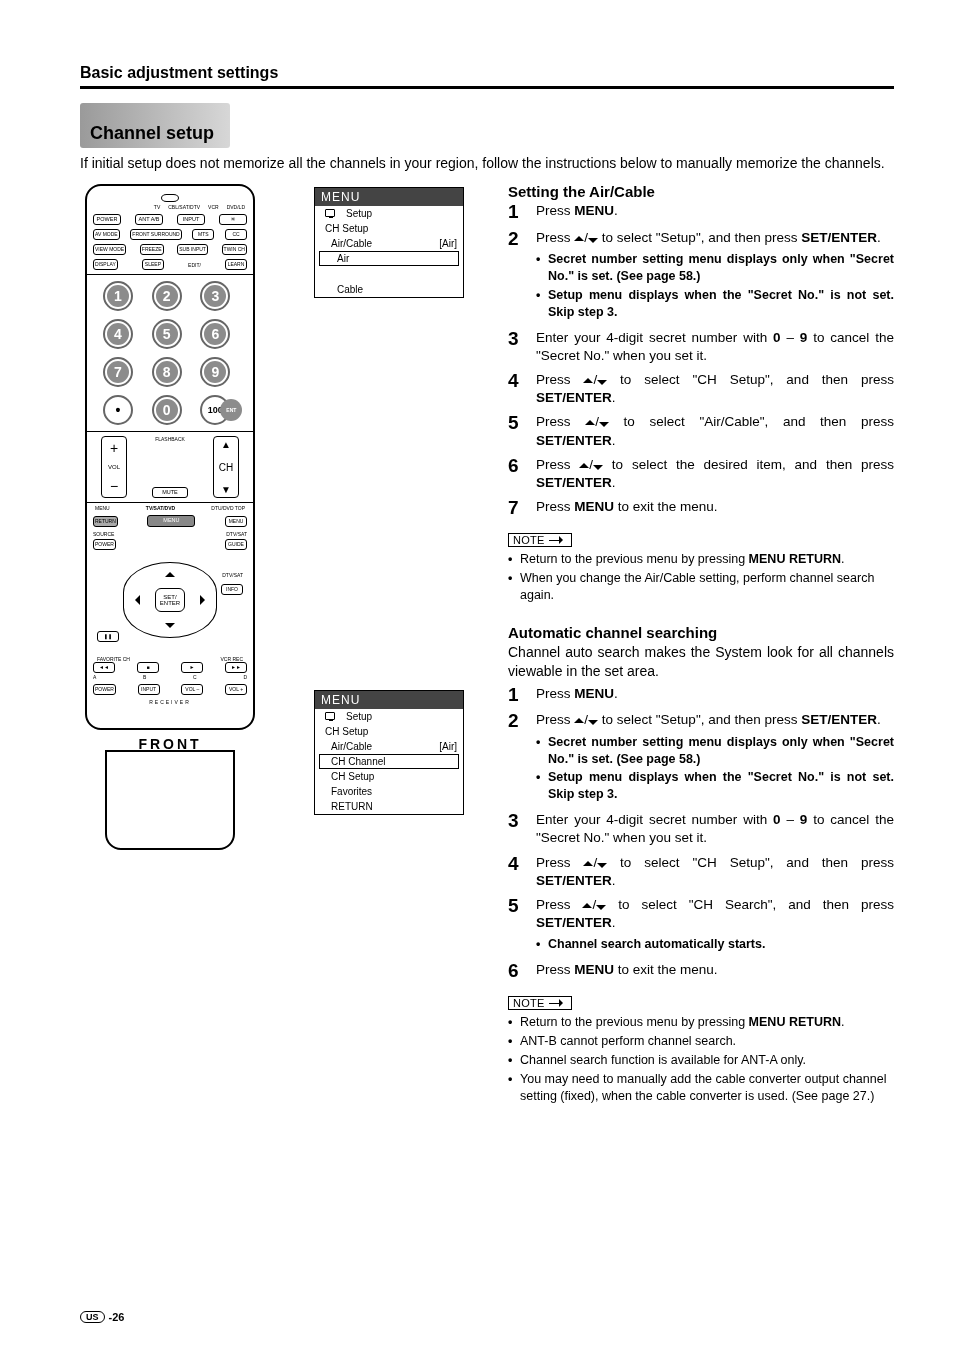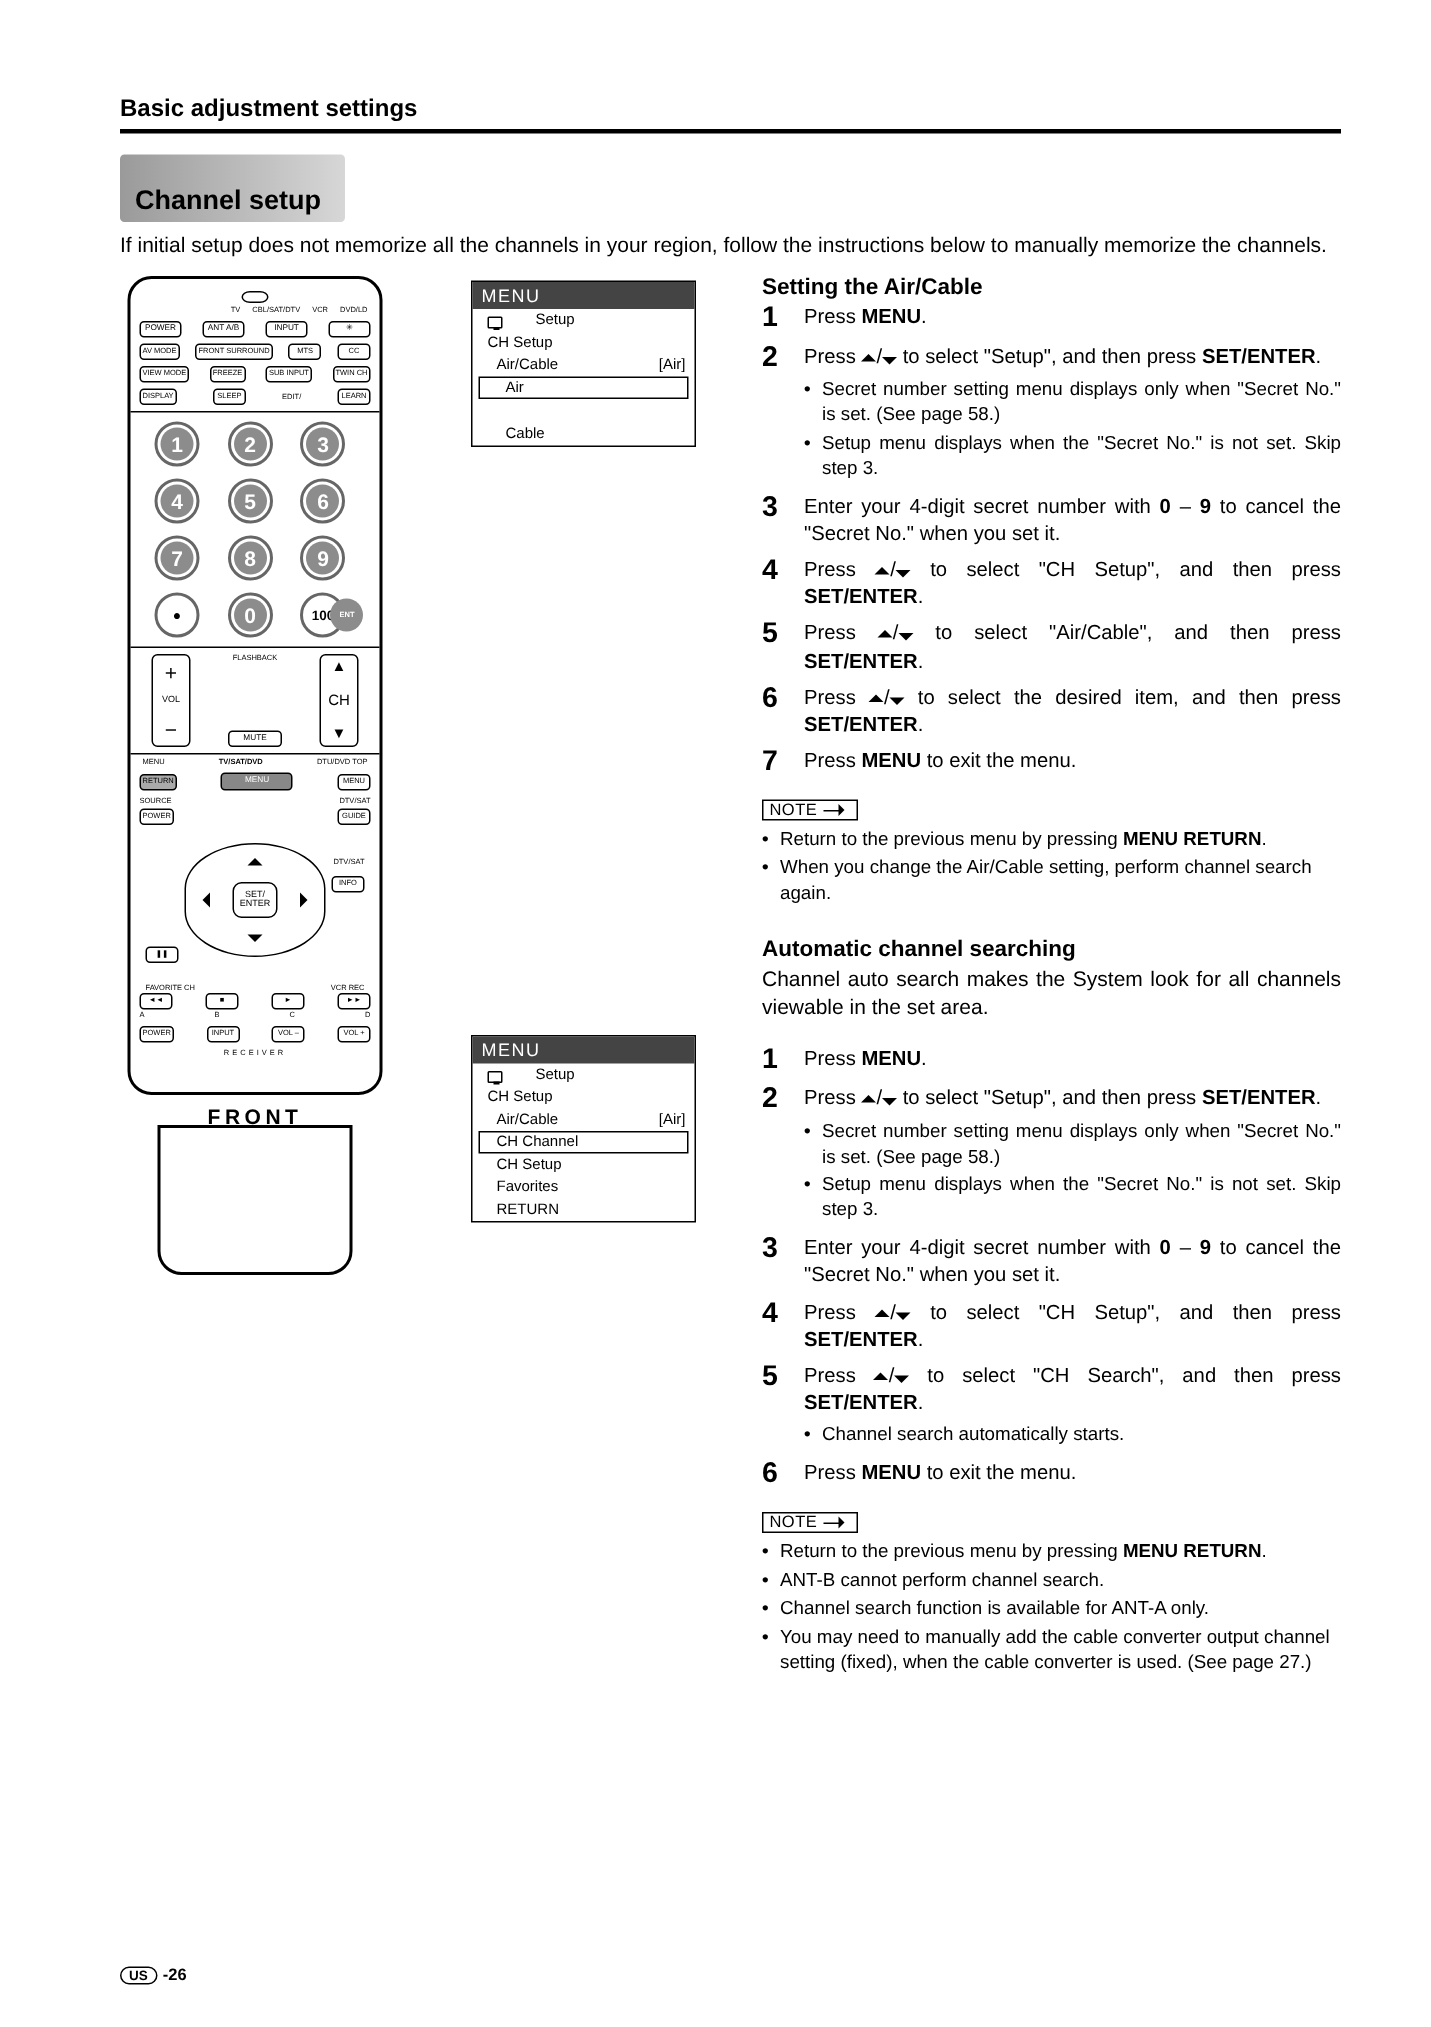--- a/index.html
+++ b/index.html
@@ -38,42 +38,42 @@
   .navpad .up{ top:4px; left:50%; margin-left:-5px; border-bottom-color:#000;}
   .navpad .dn{ bottom:4px; left:50%; margin-left:-5px; border-top-color:#000;}
   .navpad .lf{ left:6px; top:50%; margin-top:-5px; border-right-color:#000;}
   .navpad .rt{ right:6px; top:50%; margin-top:-5px; border-left-color:#000;}
   .brand { font-family:"Arial Black", Arial; letter-spacing:3px; font-weight:900; text-align:center; font-size:14px; margin-top:6px;}
   .remote-bottom { width:130px; height:100px; border:2px solid #000; border-radius:0 0 16px 16px; margin:-2px auto 0 auto; }
 
   
   .menu-panel { width:150px; border:1px solid #000; font-size:10px; margin-top:4px; margin-bottom:48px;}
   .menu-title { background:#444; color:#fff; padding:2px 6px; font-size:12px; letter-spacing:1px; }
-  .menu-row { padding:2px 6px; border-bottom:0; display:flex; align-items:flex-end; gap:20px; position:relative; }
+  .menu-row { padding:2px 6px; border-bottom:0; display:flex; align-items:center; gap:9px; position:relative; }
   .menu-row.lvl1 { padding-left:10px; }
   .menu-row.lvl2 { padding-left:16px; }
   .menu-row.lvl3 { padding-left:22px;margin-top:16px; }
   .menu-row.selected { outline:1px solid #000; outline-offset:-1px; margin:0 4px; padding-left:12px;}
   .menu-row.selected.lvl3 { padding-left:18px;}
   .menu-val { margin-left:auto; }
   .setup-icon { width:10px; height:8px; display:inline-block; border:1px solid #000; border-radius:1px; position:relative; margin-right:2px;}
   .setup-icon::after{content:""; position:absolute; width:4px; height:2px; background:#000; bottom:-2px; left:3px;}
 
   
   h3.sub { font-size:15px; font-weight:bold; margin:0 0 2px 0; }
   ol.steps { list-style:none; padding:0; margin:0 0 8px 0;}
   ol.steps > li { display:flex; gap:8px; margin-bottom:6px; font-size:13.5px; line-height:1.35;}
   ol.steps .num-step { font-size:19px; font-weight:bold; flex:0 0 20px; line-height:1.1;}
   ol.steps .body { flex:1; text-align:justify;}
   .b { font-weight:bold; }
   .tri-up, .tri-dn { display:inline-block; width:0; height:0; border:5px solid transparent; vertical-align:-1px;}
   .tri-up { border-bottom-color:#000; border-top:none; margin-bottom:2px;}
   .tri-dn { border-top-color:#000; border-bottom:none; margin-top:2px;}
   ul.sublist { list-style:none; padding:0; margin:4px 0 0 0;}
-  ul.sublist li{ font-size:12.5px; position:relative; padding-left:12px; text-align:justify; line-height:1.35; margin-bottom:2px;}
+  ul.sublist li{ font-size:12.5px; position:relative; padding-left:12px; text-align:justify; line-height:1.35; margin-bottom:2px;font-weight:bold;}
   ul.sublist li::before{content:"•"; position:absolute; left:0; font-weight:bold;}
   .note-box { display:inline-flex; align-items:center; gap:4px; border:1px solid #000; padding:0 4px; font-size:11px; font-weight:normal; letter-spacing:0.3px; margin:6px 0 4px 0;}
   .note-arrow { width:18px; height:7px; display:inline-block; position:relative;}
   .note-arrow::before{content:""; position:absolute; left:0; top:3px; width:12px; height:1px; background:#000;}
   .note-arrow::after{content:""; position:absolute; right:0; top:-1px; border:4px solid transparent; border-left-color:#000;}
   ul.notes { list-style:none; padding:0; margin:0 0 20px 0;}
   ul.notes li{ font-size:12.5px; position:relative; padding-left:12px; line-height:1.35; margin-bottom:2px;}
   ul.notes li::before{content:"•"; position:absolute; left:0; font-weight:bold;}
 
   .footer { position:absolute; bottom:28px; left:80px; font-size:11px; display:flex; align-items:center; gap:4px;}
@@ -342,21 +342,21 @@
       <div class="note-box">
           <span>NOTE</span>
           <span class="note-arrow"></span>
         </div>
       <ul class="notes" id="notesA">
           <li>Return to the previous menu by pressing <span class="b">MENU RETURN</span>.</li>
           <li>When you change the Air/Cable setting, perform channel search again.</li>
         </ul>
 
       <h3 class="sub">Automatic channel searching</h3>
-      <p class="intro" style="margin-bottom:16px;">Channel auto search makes the System look for all channels viewable in the set area.</p>
+      <p class="intro" style="margin-bottom:4px;">Channel auto search makes the System look for all channels viewable in the set area.</p>
       <ol class="steps" id="stepsB">
           <li>
             <span class="num-step">1</span>
             <span class="body">Press <span class="b">MENU</span>.</span>
           </li>
           <li>
             <span class="num-step">2</span>
             <span class="body">Press <span class="tri-up"></span>/<span class="tri-dn"></span> to select "Setup", and then press <span class="b">SET/ENTER</span>.<ul class="sublist">
                 <li>Secret number setting menu displays only when "Secret No." is set. (See page 58.)</li>
                 <li>Setup menu displays when the "Secret No." is not set. Skip step 3.</li>

